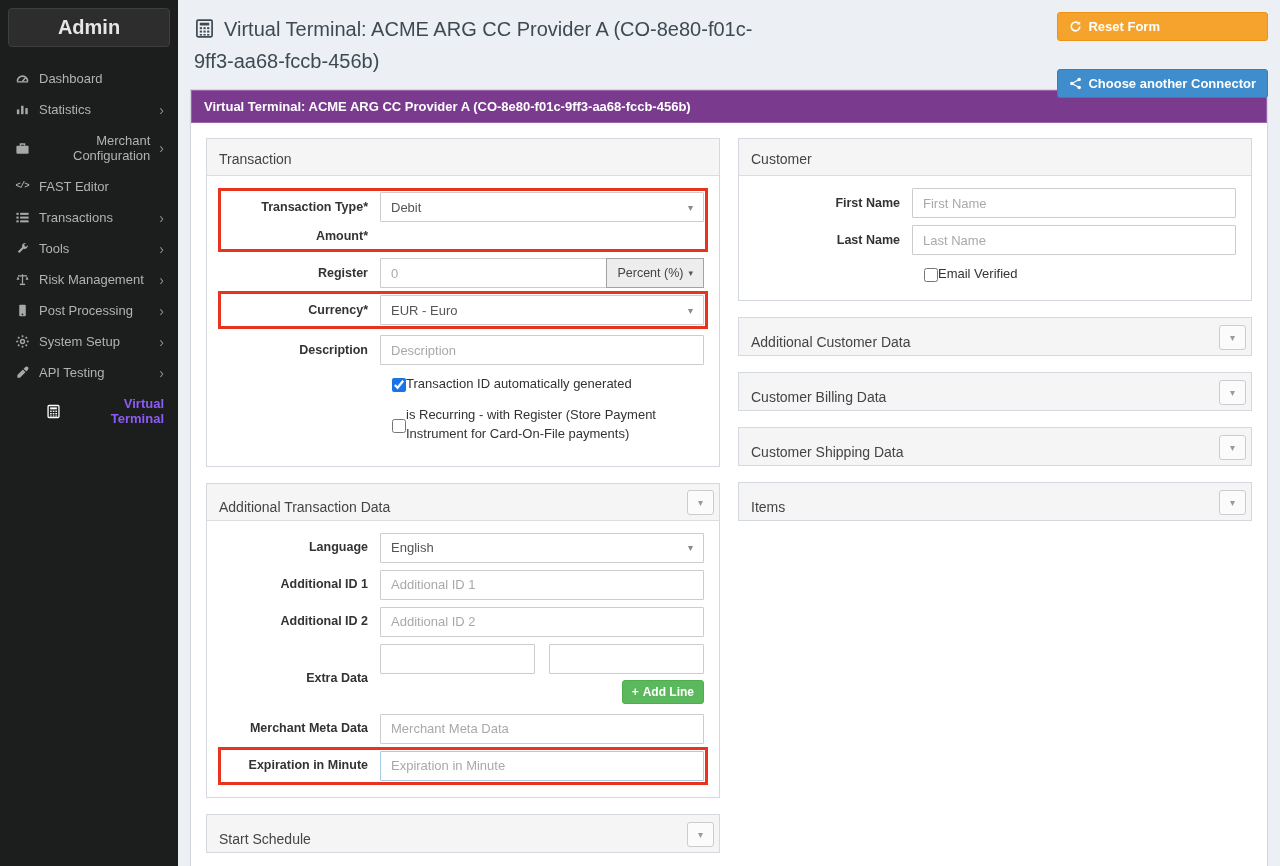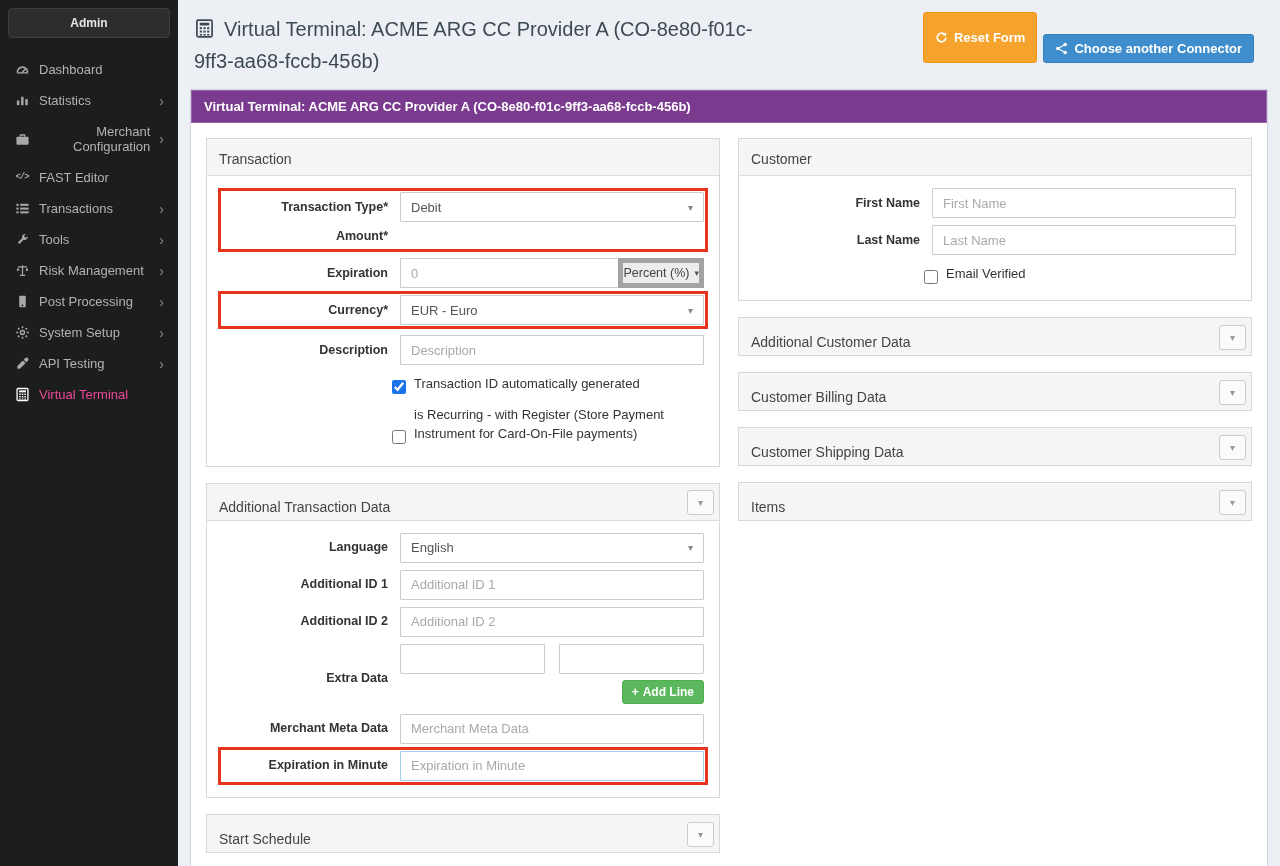--- a/index.html
+++ b/index.html
@@ -2,36 +2,36 @@
 <html><head>
 <meta charset="utf-8">
 <style>
   * { box-sizing: border-box; margin: 0; padding: 0; }
   html, body { width: 1280px; height: 866px; overflow: hidden; }
   body { font-family: "Liberation Sans", sans-serif; background: #ecf0f5; color: #333; }
 
   
   .sidebar { position: fixed; left: 0; top: 0; width: 178px; height: 866px; background: #1c1d1d; z-index: 10; }
   .admin-box { margin: 8px; background: #2d2d2d; border: 1px solid #3e3e3e; border-radius: 4px;
-               color: #e6e6e6; font-weight: 700; text-align: center; padding: 7px 0; font-size: 12px; cursor: pointer; }
+               color: #e6e6e6; font-weight: 700; text-align: center; padding: 7px 0; font-size: 20px; cursor: pointer; }
   .nav { padding-top: 8px; }
   .nav-item { display: flex; align-items: center; gap: 9px; padding: 8px 14px; color: #b2b2b2;
               font-size: 13px; cursor: pointer; line-height: 15px; text-align: right; }
   .nav-item .nav-icon { width: 16px; display: inline-flex; justify-content: center; flex: 0 0 16px; color: #a8a8a8; }
   .nav-item .chev { margin-left: auto; color: #8d8d8d; font-size: 14px; line-height: 12px; }
-  .nav-item.active { color: #ec4899; font-weight: 400; }
+  .nav-item.active { color: #8b5cf6; font-weight: 700; margin-left: 31px; }
   .nav-item.active .nav-icon { color: #fff; }
   .code-glyph { font-family: "Liberation Mono", monospace; font-size: 9px; font-weight: 700; letter-spacing: -1px; }
 
   
   .main { margin-left: 178px; height: 716px; position: relative; }
   .content-header { padding: 13px 14px 12px 16px; position: relative; }
   .page-title { font-size: 20px; font-weight: 400; color: #3e4a52; width: 585px; line-height: 1.6; }
   .page-title .title-icon { display: inline-flex; vertical-align: -3px; margin-right: 9px; color: #3e4a52; }
-  .header-buttons { position: absolute; top: 12px; right: 26px; display: flex; gap: 6px; }
+  .header-buttons { position: absolute; top: 12px; right: 12px; display: flex; gap: 6px; flex-direction: column; }
   .btn { border-radius: 3px; font-size: 13px; font-weight: 700; color: #fff; padding: 6px 11px;
          display: inline-flex; align-items: center; gap: 6px; border: 1px solid transparent; cursor: pointer;
          font-family: "Liberation Sans", sans-serif; }
   .btn-warning { background: #f6a32d; border-color: #ec9514; }
   .btn-primary { background: #3f8dcc; border-color: #3480bd; margin-top: 22px; }
   .btn .bicon { display: inline-flex; }
 
   
   .card { margin: 0 12px; background: #fff; border: 1px solid #d2d6de; box-shadow: 0 1px 1px rgba(0,0,0,.08); }
   .card-purple-header { background: #7a3b8f; border: 1px solid #9a64ab; color: #fff; font-weight: 700;
@@ -44,38 +44,38 @@
                   color: #444; display: flex; align-items: flex-end; min-height: 37px; }
   .panel.collapsed .panel-header { border-bottom: none; padding: 5px 5px 5px 12px; }
   .collapse-btn { margin-left: auto; width: 27px; height: 25px; background: #fbfbfb; border: 1px solid #ccc;
                   border-radius: 3px; color: #9a9a9a; font-size: 10px; text-align: center; cursor: pointer;
                   display: inline-flex; align-items: center; justify-content: center; }
   .panel-body { padding: 12px 15px 10px; }
 
   
   .form-row { display: flex; align-items: center; margin-bottom: 7px; }
   .form-label { flex: 0 0 158px; text-align: right; font-size: 12.5px; font-weight: 700; color: #333;
-                padding-right: 12px; line-height: 1.2; margin-left: 20px; }
+                padding-right: 12px; line-height: 1.2; }
   .form-ctrl { flex: 1; min-width: 0; }
   .tb { width: 100%; height: 30px; border: 1px solid #ccc; border-radius: 1px; padding: 0 10px;
         font-size: 13px; color: #555; background: #fff; font-family: "Liberation Sans", sans-serif; }
   .tb::placeholder { color: #a9a9a9; }
   .tb.focused { border-color: #a5cdea; }
   .select { height: 30px; border: 1px solid #ccc; border-radius: 1px; display: flex; align-items: center;
             padding: 0 10px; font-size: 13px; color: #555; background: #fff; cursor: pointer; }
   .select .caret { margin-left: auto; color: #888; font-size: 10px; }
   .input-group { display: flex; }
   .input-group .tb { flex: 1; border-right: none; }
-  .addon-btn { background: #ededed; border: 5px solid #a3a3a3; padding: 0 0; font-size: 12.5px; color: #444;
+  .addon-btn { background: #ededed; border: 1px solid #a3a3a3; padding: 0 10px; font-size: 12.5px; color: #444;
                display: inline-flex; align-items: center; gap: 5px; cursor: pointer; height: 30px;
                font-family: "Liberation Sans", sans-serif; }
   .addon-btn .caret { font-size: 9px; color: #555; }
 
-  .checkbox-row { margin: 10px 0 12px 170px; display: flex; gap: 8px; font-size: 13px; color: #333;
-                  align-items: flex-end; line-height: 1.45; }
+  .checkbox-row { margin: 10px 0 12px 170px; display: flex; gap: 0; font-size: 13px; color: #333;
+                  align-items: center; line-height: 1.45; }
   input[type=checkbox] { width: 14px; height: 14px; accent-color: #1a73e8; margin-top: 2px; flex: 0 0 14px; cursor: pointer; }
   .cb-label { cursor: default; }
 
   .extra-inputs { display: flex; gap: 14px; }
   .add-line-row { display: flex; justify-content: flex-end; margin: 6px 0 10px; }
   .btn-success { background: #5cb85c; border-color: #4cae4c; font-size: 12px; padding: 4px 9px; gap: 4px; }
 
   
   .hl-group { display: flow-root; outline: 3px solid #e8331f; outline-offset: 1px; margin: 4px 0 10px; }
   .hl-row { outline: 3px solid #e8331f; outline-offset: 1px; margin-bottom: 10px; }
@@ -295,21 +295,21 @@
                     <span class="caret">▾</span>
                   </div>
                 </div>
               </div>
               <div class="form-row" style="margin-bottom:4px">
                 <div class="form-label">Amount*</div>
               </div>
             </div>
 
             <div class="form-row">
-              <div class="form-label">Expiration</div>
+              <div class="form-label">Register</div>
               <div class="form-ctrl">
                 <div class="input-group">
                   <input class="tb" type="text" placeholder="0" style="">
                   <button class="addon-btn">
                     <span>Percent (%)</span>
                     <span class="caret">▾</span>
                   </button>
                 </div>
               </div>
             </div>

